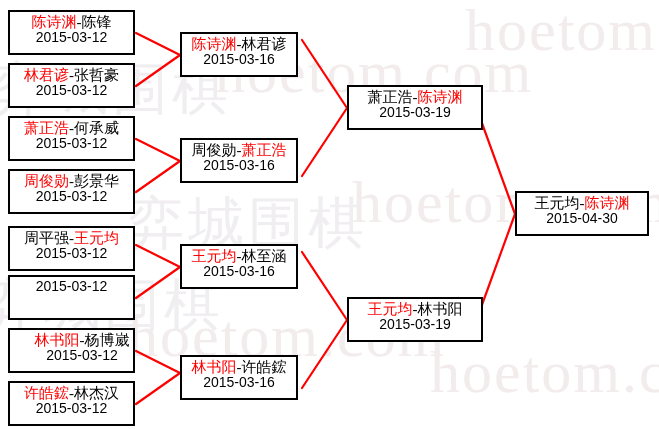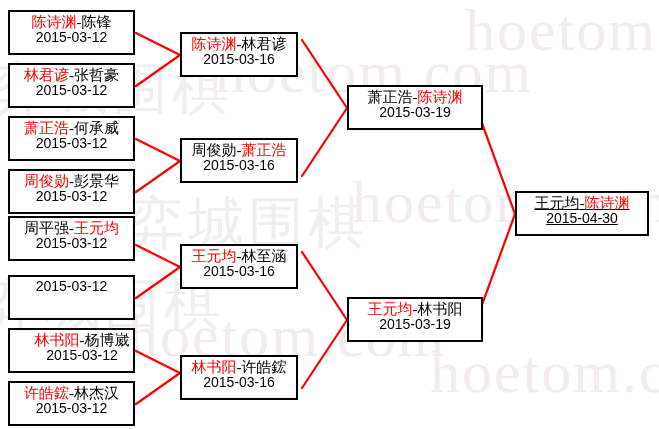--- a/index.html
+++ b/index.html
@@ -71,21 +71,21 @@
     font-family: "Liberation Sans", sans-serif;
     font-size: 14px;
     letter-spacing: 0px;
   }
   .w { color: #ff0000; }
   .l { color: #000000; }
   .sep { color: #000000; }
   .r1 { width: 127px; height: 45px; left: 8px; }
   .r2 { width: 118px; height: 45px; left: 180px; }
   .r3 { width: 136px; height: 45px; left: 347px; }
-  .r4 { width: 134px; height: 45px; left: 515px; text-decoration: underline; }
+  .r4 { width: 134px; height: 45px; left: 515px; }
 </style>
 </head>
 <body>
 
 <div id="bracket">
 
   <div class="wm-layer">
     <div class="wm wm-cn" style="left:-8px;  top:52px;">弈城围棋</div>
     <div class="wm wm-en" style="left:215px; top:38px;">hoetom.com</div>
     <div class="wm wm-en" style="left:465px; top:-4px;">hoetom.com</div>
@@ -131,21 +131,21 @@
     <span class="date">2015-03-12</span>
   </div>
   <div class="match r1" style="top:116px;">
     <span class="players"><span class="w">萧正浩</span><span class="sep">-</span><span class="l">何承威</span></span>
     <span class="date">2015-03-12</span>
   </div>
   <div class="match r1" style="top:169px;">
     <span class="players"><span class="w">周俊勋</span><span class="sep">-</span><span class="l">彭景华</span></span>
     <span class="date">2015-03-12</span>
   </div>
-  <div class="match r1" style="top:216px;">
+  <div class="match r1" style="top:226px;">
     <span class="players"><span class="l">周平强</span><span class="sep">-</span><span class="w">王元均</span></span>
     <span class="date">2015-03-12</span>
   </div>
   <div class="match r1" style="top:275px;">
     <span class="date">2015-03-12</span>
   </div>
   <div class="match r1" style="top:328px;padding-left:21px;">
     <span class="players"><span class="w">林书阳</span><span class="sep">-</span><span class="l">杨博崴</span></span>
     <span class="date">2015-03-12</span>
   </div>

